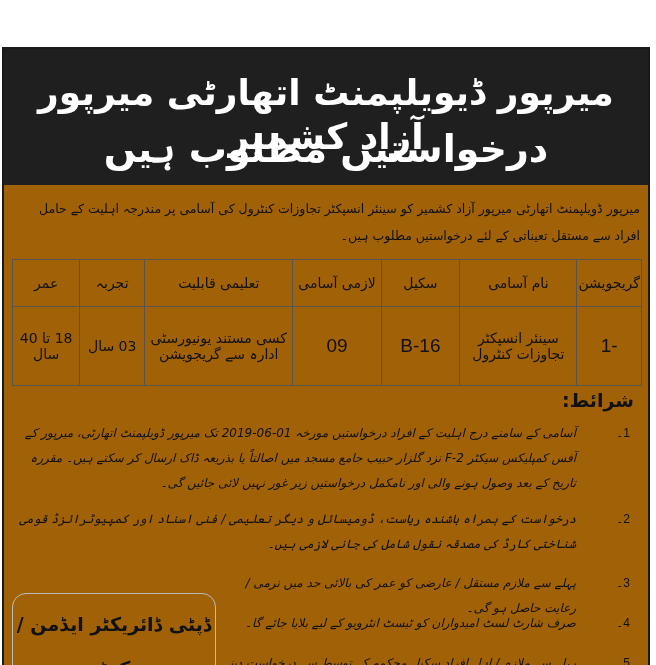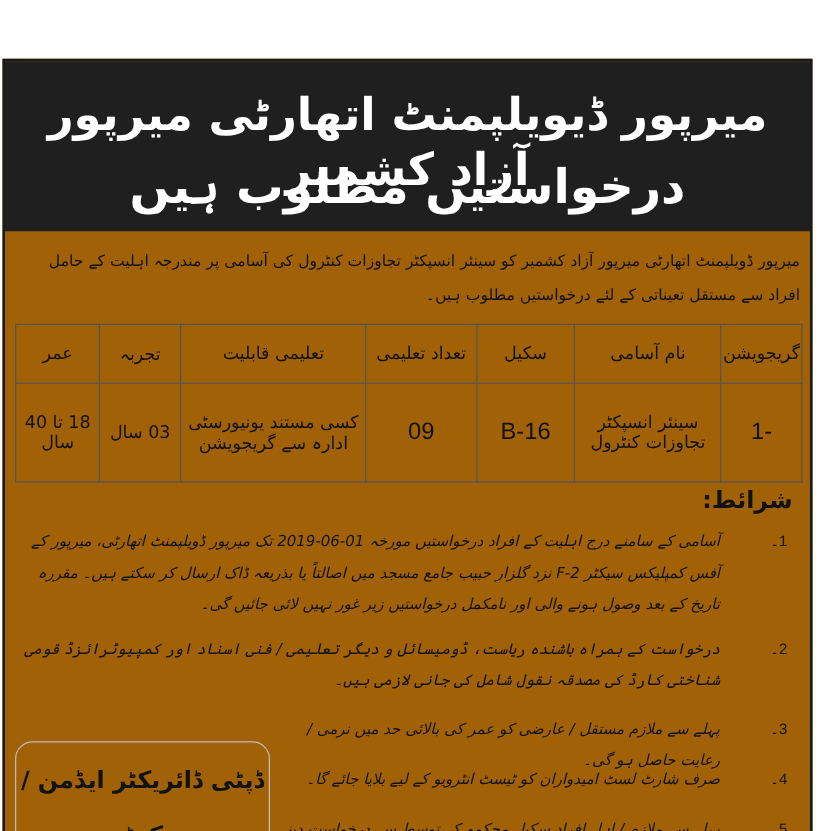--- a/index.html
+++ b/index.html
@@ -48,21 +48,21 @@
   </div>
 
   <div class="intro">میرپور ڈویلپمنٹ اتھارٹی میرپور آزاد کشمیر کو سینئر انسپکٹر تجاوزات کنٹرول کی آسامی پر مندرجہ اہلیت کے حامل افراد سے مستقل تعیناتی کے لئے درخواستیں مطلوب ہیں۔</div>
 
   <table class="posts">
     <thead>
       <tr>
         <th style="width:58px">گریجویشن</th>
         <th style="width:124px">نام آسامی</th>
         <th style="width:82px">سکیل</th>
-        <th style="width:92px">تعداد تعلیمی</th>
+        <th style="width:92px">لازمی آسامی</th>
         <th style="width:158px">تعلیمی قابلیت</th>
         <th style="width:66px">تجربہ</th>
         <th style="width:70px">عمر</th>
       </tr>
     </thead>
     <tbody>
       <tr>
         <td class="num">-1</td>
         <td>سینئر انسپکٹر تجاوزات کنٹرول</td>
         <td class="num">B-16</td>

